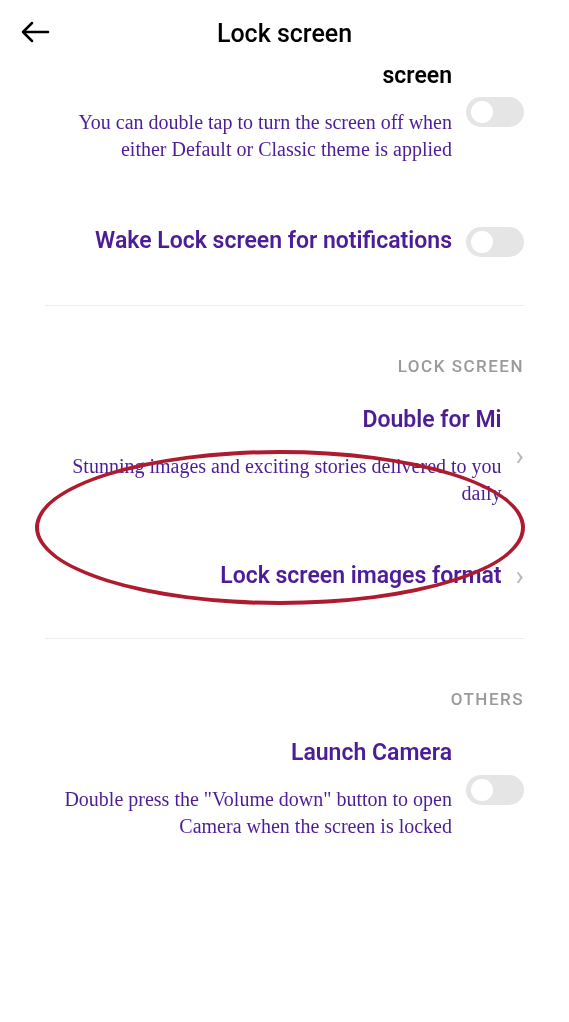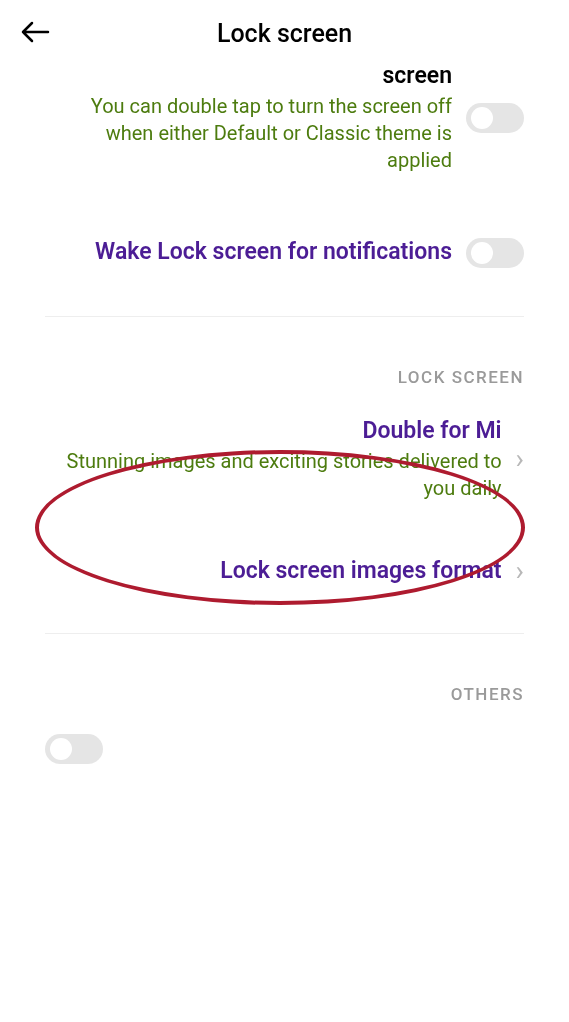--- a/index.html
+++ b/index.html
@@ -53,23 +53,24 @@
       font-weight: 600;
       color: #4c1d95;
       line-height: 1.25;
     }
     .setting-title.truncated {
       font-weight: 600;
       color: #000;
     }
     .setting-subtitle {
       font-size: 20px;
-      color: #4d7c0f;
+      color: #4c1d95;
       line-height: 1.35;
-      margin-top: 2px;
+      margin-top: 18px;
+      font-family: Liberation Serif, serif;
     }
     .toggle {
       width: 58px;
       height: 30px;
       background: #e5e5e5;
       border-radius: 30px;
       position: relative;
       flex-shrink: 0;
       cursor: pointer;
     }
@@ -161,18 +162,22 @@
       <div class="setting-title">Lock screen images format</div>
     </div>
     <span class="chevron">›</span>
   </div>
 
   <div class="section-divider"></div>
 
   <div class="section-header">OTHERS</div>
 
   <div class="setting-row tighter">
+    <div class="setting-text">
+      <div class="setting-title">Launch Camera</div>
+      <div class="setting-subtitle">Double press the "Volume down" button to open Camera when the screen is locked</div>
+    </div>
     <div class="toggle"></div>
   </div>
 
 </div>
 
 <div class="highlight-ellipse"></div>
 
 </body></html>

